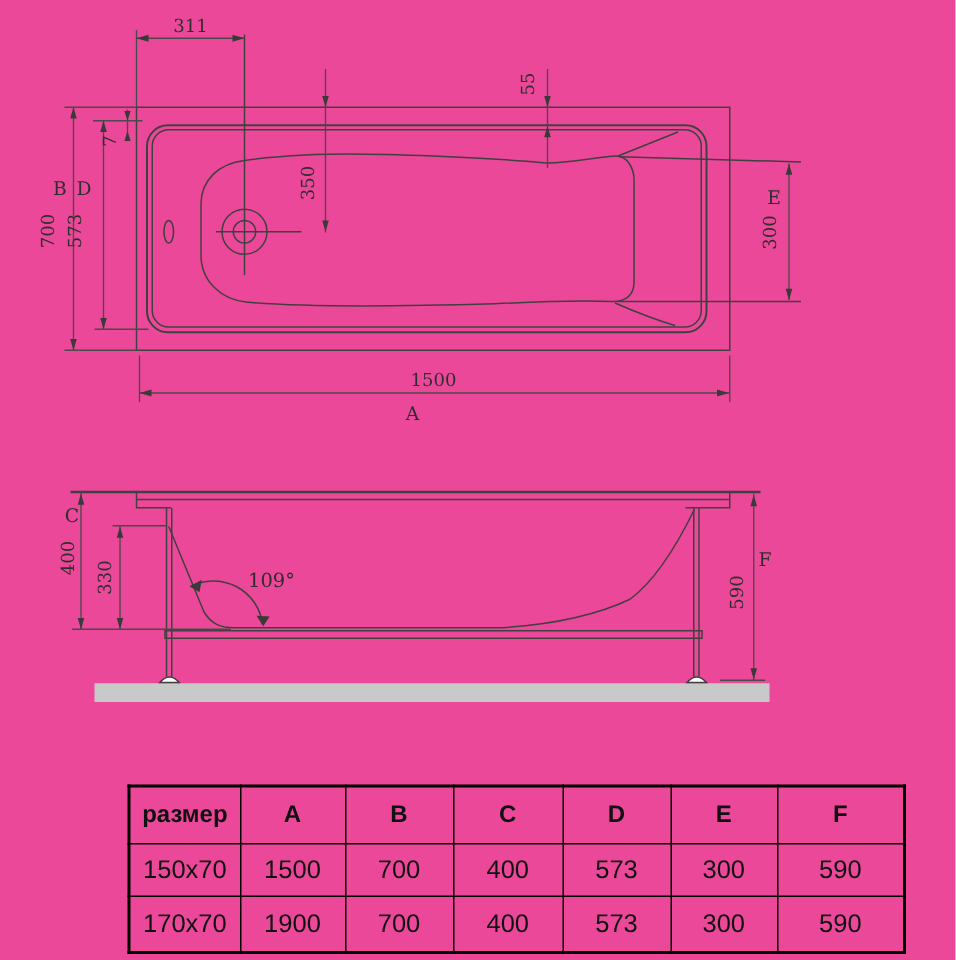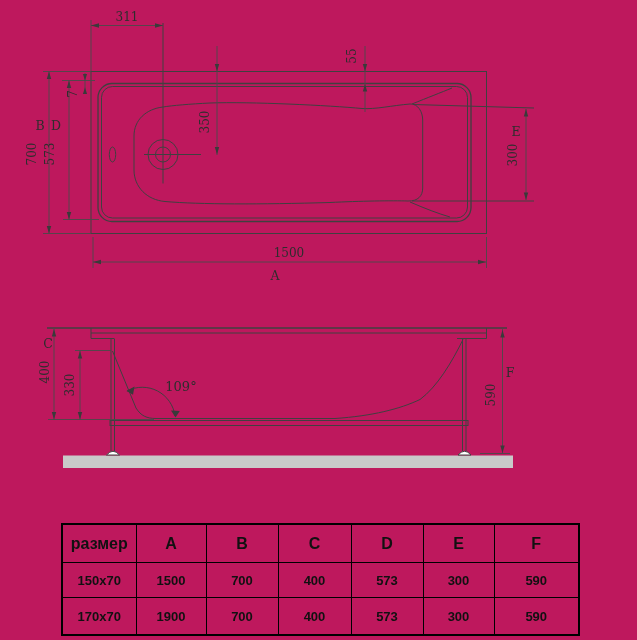--- a/index.html
+++ b/index.html
@@ -1,30 +1,30 @@
 <!DOCTYPE html>
 <html><head>
 <meta charset="utf-8">
 <style>
   html,body{margin:0;padding:0;background:#fff;}
-  .stage{position:relative;width:637px;height:640px;background:#be185d;overflow:hidden;
+  .stage{position:relative;width:637px;height:640px;background:#ec4899;overflow:hidden;
          font-family:"Liberation Sans",sans-serif;}
   svg text{font-family:"DejaVu Serif",serif;fill:#2e2e2e;}
   .dim{font-size:12px;}
   .dimletter{font-size:12.5px;}
   .angle{font-size:13px;}
   
   .dimtable{position:absolute;left:61px;top:523px;border-collapse:collapse;
             table-layout:fixed;width:517px;}
   .dimtable th,.dimtable td{border:1px solid #000;text-align:center;vertical-align:middle;
             padding:0;color:#111;}
   .dimtable th{font-size:16px;font-weight:bold;height:37px;}
-  .dimtable td{font-size:13px;font-weight:bold;height:34px;}
+  .dimtable td{font-size:17px;font-weight:normal;height:34px;}
   .dimtable tr.r2 td{height:36px;}
-  .dimtable{border:2px solid #000;}
+  .dimtable{border:2px solid #000;margin-left:24px;}
 </style>
 </head>
 <body>
 
 <div class="stage">
 
 <svg width="637" height="510" viewBox="0 0 637 510">
 
   <g stroke="#404040" fill="none" stroke-width="1">
 

